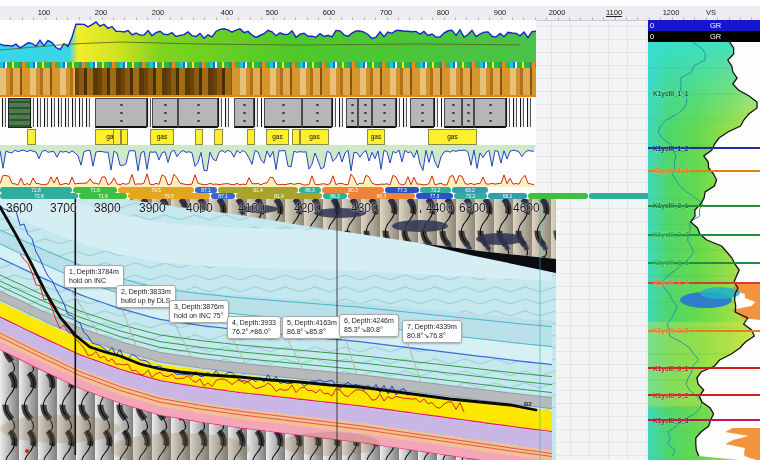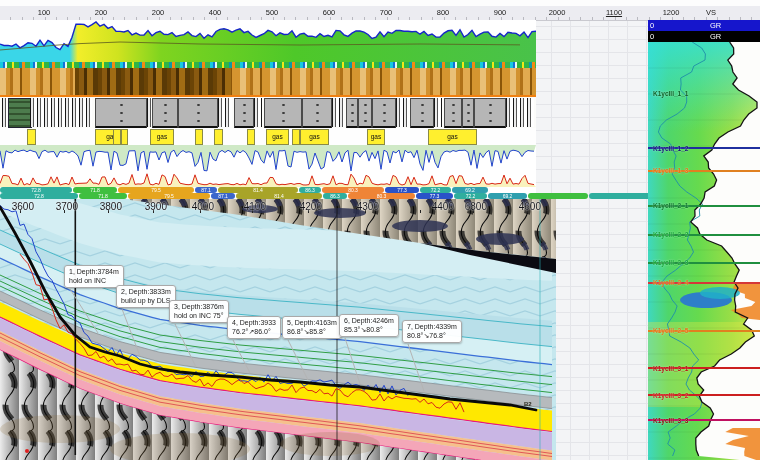--- a/index.html
+++ b/index.html
@@ -37,21 +37,21 @@
   .gas-box{position:absolute;top:1px;height:14px;background:#ffef2e;border:1px solid #8a8a45;
     font-size:6.5px;color:#111;text-align:center;line-height:13px;overflow:hidden;white-space:nowrap;}
   #blue-track{left:0;top:145px;width:536px;height:27px;}
   #red-track{left:0;top:172px;width:536px;height:15px;}
   .seg-bar{left:0;height:6px;display:flex;}
   #seg-bar-1{top:187px;}
   #seg-bar-2{top:193px;}
   .seg{height:100%;border-radius:3px;margin-right:1px;color:#fff;font-size:5px;line-height:6px;text-align:center;overflow:hidden;}
   #seismic{left:0;top:199px;width:556px;height:261px;}
   #seismic svg{display:block;}
-  .depth-num{position:absolute;top:2px;width:28px;text-align:right;font-size:10px;color:#15151a;
+  .depth-num{position:absolute;top:2px;width:28px;text-align:left;font-size:12px;color:#15151a;
     text-shadow:0 0 2px rgba(255,255,255,.85),0 0 1px rgba(255,255,255,.9);}
   .ann{position:absolute;background:rgba(255,255,255,.96);border:1px solid #a9a9a9;border-radius:3px;
     padding:1px 4px 2px 4px;font-size:7px;line-height:1.3;color:#1c1c1c;white-space:nowrap;z-index:6;
     box-shadow:0 1px 2px rgba(0,0,0,.28);}
   #b2-label{position:absolute;font-size:6px;font-weight:bold;color:#28281c;z-index:5;}
   #marker-dot{left:25px;top:449px;width:4px;height:4px;background:#e02020;border-radius:50%;}
   #right-panel{left:648px;top:0;width:112px;height:460px;}
   .rp-header{position:absolute;left:0;width:112px;height:11px;color:#fff;font-size:7.5px;line-height:11px;}
   .rp-header .hmin{position:absolute;left:2px;}
   .rp-header .hcurve{position:absolute;left:62px;}
@@ -63,21 +63,21 @@
     text-shadow:0 0 2px rgba(255,255,255,.6);}
 </style>
 </head>
 <body>
 
 <div class="abs" id="top-strip"></div>
 <div class="abs" id="top-ruler">
     <div class="ruler-num" style="left: 31px;">100</div>
     <div class="ruler-num" style="left: 88px;">200</div>
     <div class="ruler-num" style="left: 145px;">200</div>
-    <div class="ruler-num" style="left: 202px;">400</div>
+    <div class="ruler-num" style="left: 214px;">400</div>
     <div class="ruler-num" style="left: 259px;">500</div>
     <div class="ruler-num" style="left: 316px;">600</div>
     <div class="ruler-num" style="left: 373px;">700</div>
     <div class="ruler-num" style="left: 430px;">800</div>
     <div class="ruler-num" style="left: 487px;">900</div>
     <div class="ruler-num" style="left: 544px;">2000</div>
     <div class="ruler-num" style="left: 601px; text-decoration: underline;">1100</div>
     <div class="ruler-num" style="left: 658px;">1200</div>
     <div class="ruler-num" style="left: 698px;">VS</div>
   </div>

